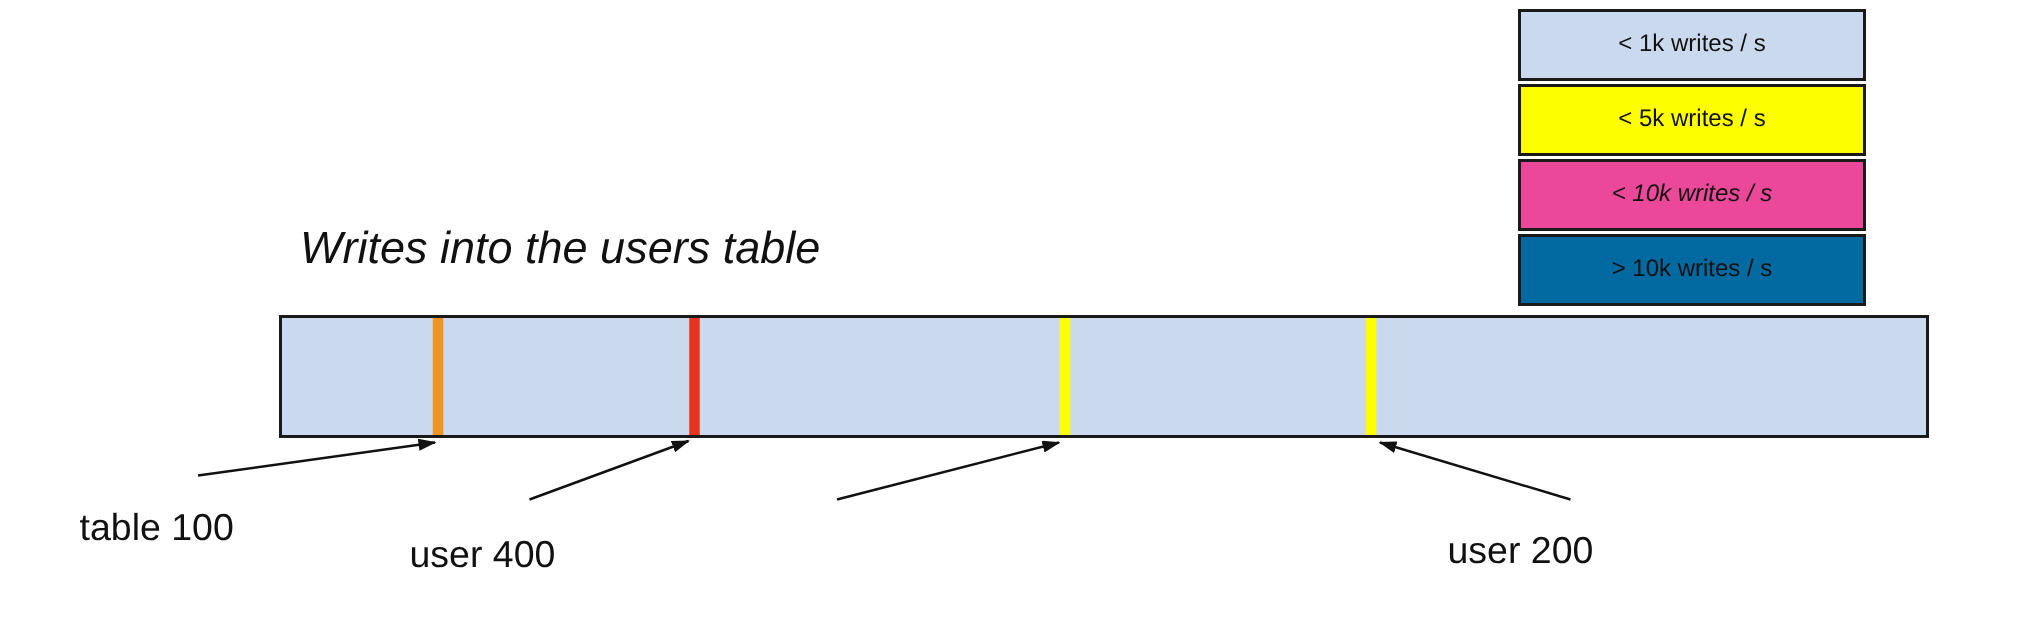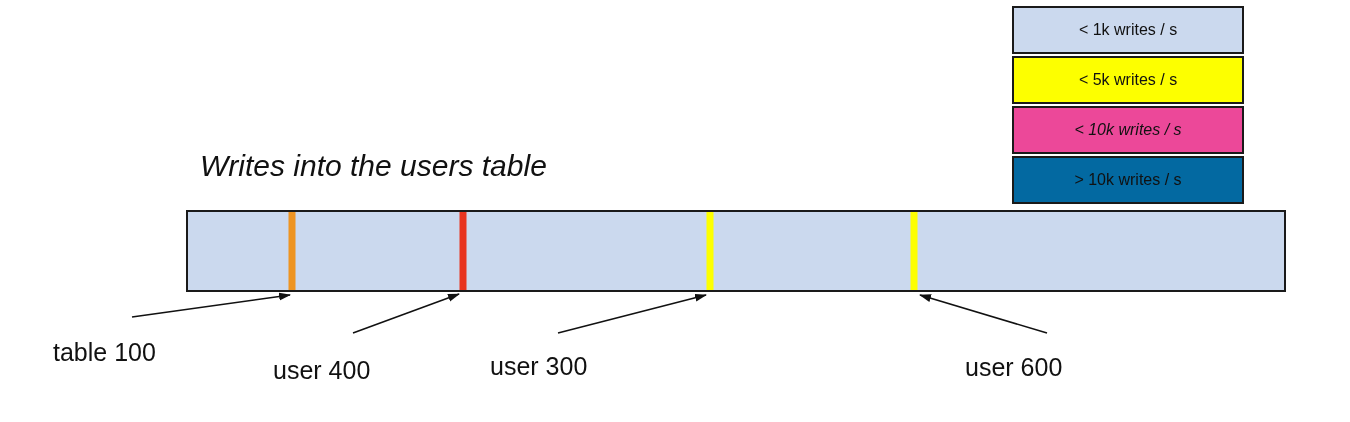--- a/index.html
+++ b/index.html
@@ -112,16 +112,15 @@
       </marker>
     </defs>
     <line x1="132" y1="317" x2="290" y2="295" stroke="#111111" stroke-width="1.6" marker-end="url(#ah)"></line>
     <line x1="353" y1="333" x2="459" y2="294" stroke="#111111" stroke-width="1.6" marker-end="url(#ah)"></line>
     <line x1="558" y1="333" x2="706" y2="295" stroke="#111111" stroke-width="1.6" marker-end="url(#ah)"></line>
     <line x1="1047" y1="333" x2="920" y2="295" stroke="#111111" stroke-width="1.6" marker-end="url(#ah)"></line>
   </svg>
 
   <div class="user-label" style="left:53px;  top:337px">table 100</div>
   <div class="user-label" style="left:273px; top:355px">user 400</div>
-  <div class="user-label" style="left:490px; top:351px">user 300</div>
-  <div class="user-label" style="left:965px; top:352px">user 600</div>
+  <div class="user-label" style="left:965px; top:352px">user 200</div>
 
 </div>
 
 </body></html>

